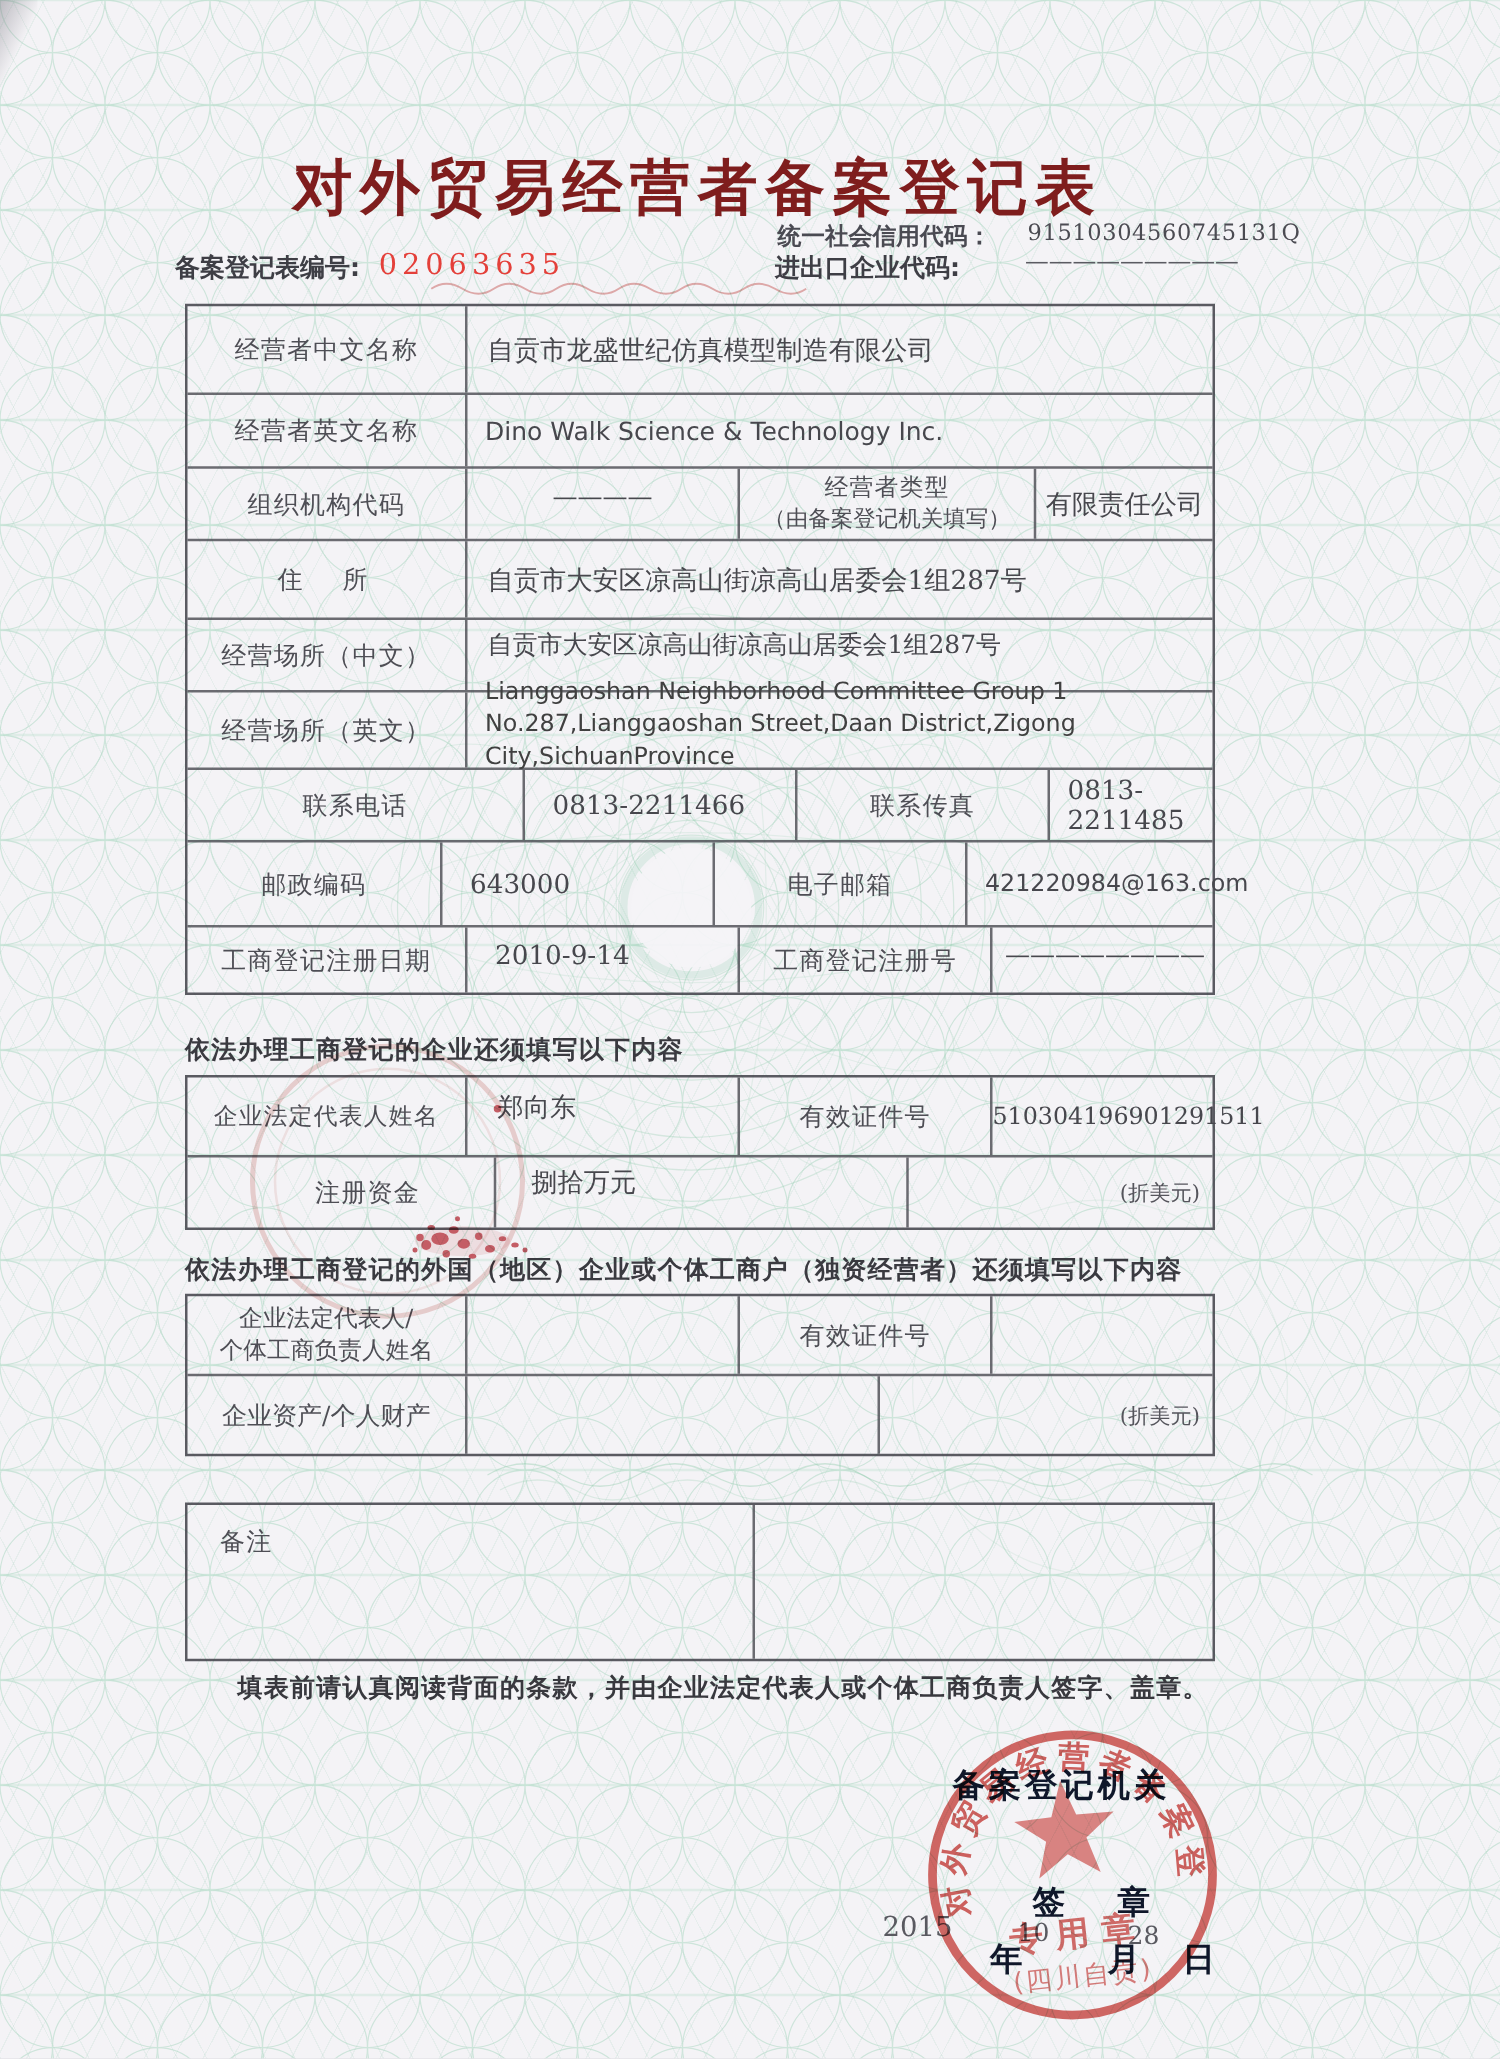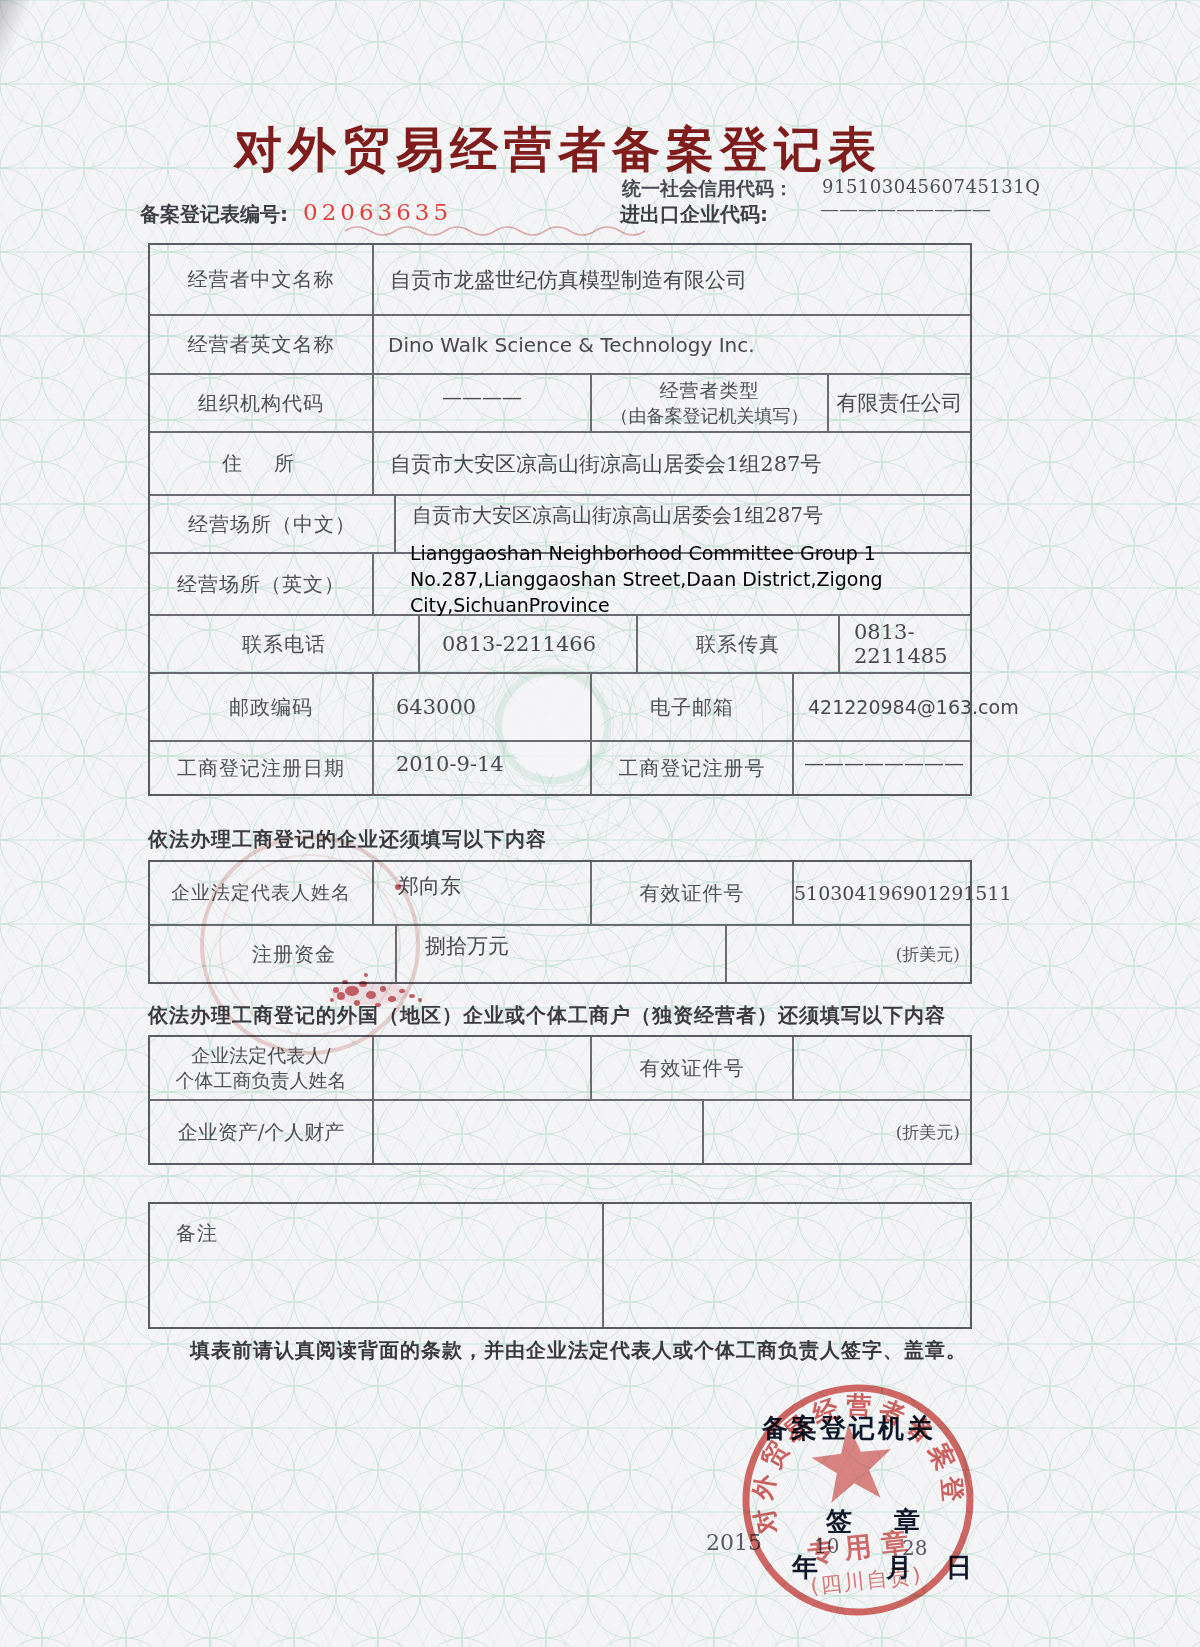--- a/index.html
+++ b/index.html
@@ -34,21 +34,21 @@
   .c.bl{border-left:2px solid rgba(72,72,80,.8);}
   .c.grow{flex:1 1 auto;}
   .c.left{justify-content:flex-start;text-align:left;}
   .c.right{justify-content:flex-end;text-align:right;}
   .c.topal{align-items:flex-start;}
   .lbl{font-size:20px;color:#4e4e55;letter-spacing:1px;}
   .val{font-size:20px;color:#47474d;}
   .big{font-size:21px;}
   .en{font-family:"DejaVu Sans","Liberation Sans",sans-serif;}
   .enblock{position:absolute;left:14px;top:44px;width:568px;z-index:2;
-           font-size:19px;line-height:26px;color:#000000;text-align:left;}
+           font-size:19px;line-height:26px;color:#404040;text-align:left;}
   .sec-head{font-size:20px;font-weight:bold;color:#3a3a40;letter-spacing:1px;}
   .notice{font-size:20px;font-weight:bold;color:#38383e;letter-spacing:1px;margin-left:42px;}
   .blackink{color:#0f172a;}
   .datetxt{font-size:22px;color:#595960;}
   .corner-shade{position:absolute;left:0;top:0;width:30px;height:70px;z-index:1;
     background:linear-gradient(115deg, rgba(120,118,128,.45) 0%, rgba(120,118,128,0) 55%);}
 </style>
 </head>
 <body>
 
@@ -146,21 +146,21 @@
     </div>
     <div class="trow bt" style="height:63px;">
       <div class="c" style="width:222px;">
           <span class="lbl" style="letter-spacing:6px;">住　所</span>
         </div>
       <div class="c bl grow left" style="padding-left:16px;">
           <span class="val big">自贡市大安区凉高山街凉高山居委会1组287号</span>
         </div>
     </div>
     <div class="trow bt" style="height:58px;">
-      <div class="c" style="width:244px;text-align:right;">
+      <div class="c" style="width:222px;text-align:right;">
           <span class="lbl">经营场所（中文）</span>
         </div>
       <div class="c bl grow left topal" style="padding-left:16px;padding-top:6px;">
         <span class="val">自贡市大安区凉高山街凉高山居委会1组287号</span>
         <div class="enblock en">
           <div>Lianggaoshan Neighborhood Committee Group 1</div>
           <div>No.287,Lianggaoshan Street,Daan District,Zigong</div>
           <div>City,SichuanProvince</div>
         </div>
       </div>
@@ -179,21 +179,21 @@
           <span class="val big">0813-2211466</span>
         </div>
       <div class="c bl" style="width:202px;">
           <span class="lbl">联系传真</span>
         </div>
       <div class="c bl grow left" style="padding-left:14px;">
           <span class="val big">0813-2211485</span>
         </div>
     </div>
     <div class="trow bt" style="height:68px;">
-      <div class="c" style="width:202px;margin-left:20px;">
+      <div class="c" style="width:202px;">
           <span class="lbl">邮政编码</span>
         </div>
       <div class="c bl left" style="width:218px;padding-left:22px;">
           <span class="val big">643000</span>
         </div>
       <div class="c bl" style="width:202px;">
           <span class="lbl">电子邮箱</span>
         </div>
       <div class="c bl grow left" style="padding-left:14px;">
           <span class="val en" style="font-size:19px;">421220984@163.com</span>

